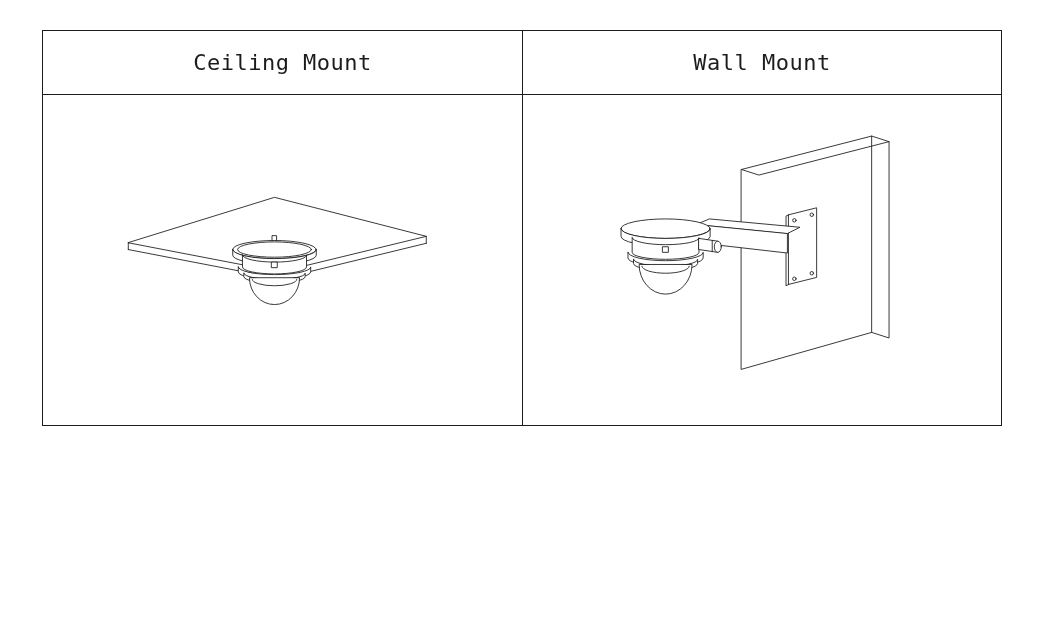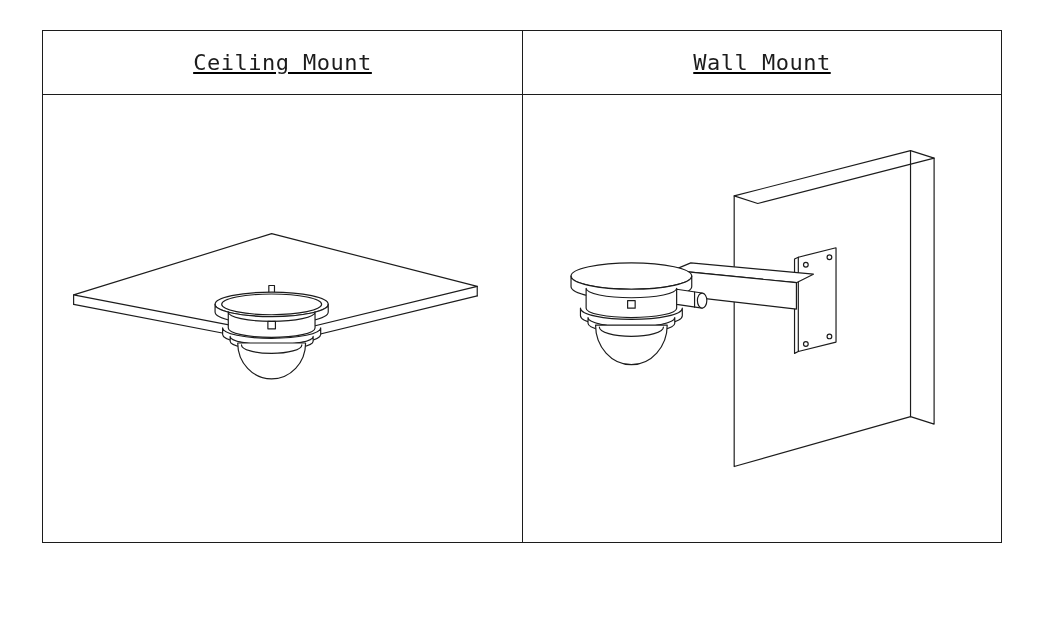--- a/index.html
+++ b/index.html
@@ -9,28 +9,27 @@
   html,body{margin:0;padding:0;}
   body{
     width:1040px;height:636px;
     background:var(--bg);
     font-family:"DejaVu Sans Mono","Liberation Mono",monospace;
     position:relative;overflow:hidden;
   }
   .page{position:absolute;inset:0;background:var(--bg);}
   .mount-table{
     position:absolute;left:42px;top:30px;
-    width:960px;height:513px;
+    width:960px;height:396px;
     border:1px solid var(--line);
     display:grid;
     grid-template-columns:1fr 1fr;
     grid-template-rows:64px 1fr;
     box-sizing:border-box;
     background:var(--bg);
-    text-decoration:underline;
   }
   .header-cell{
     border-bottom:1px solid var(--line);
     display:flex;align-items:center;justify-content:center;
     font-size:22px;letter-spacing:0.5px;color:var(--line);
     box-sizing:border-box;
   }
   .col-right{border-left:1px solid var(--line);box-sizing:border-box;}
   .drawing-cell{
     position:relative;box-sizing:border-box;overflow:hidden;

